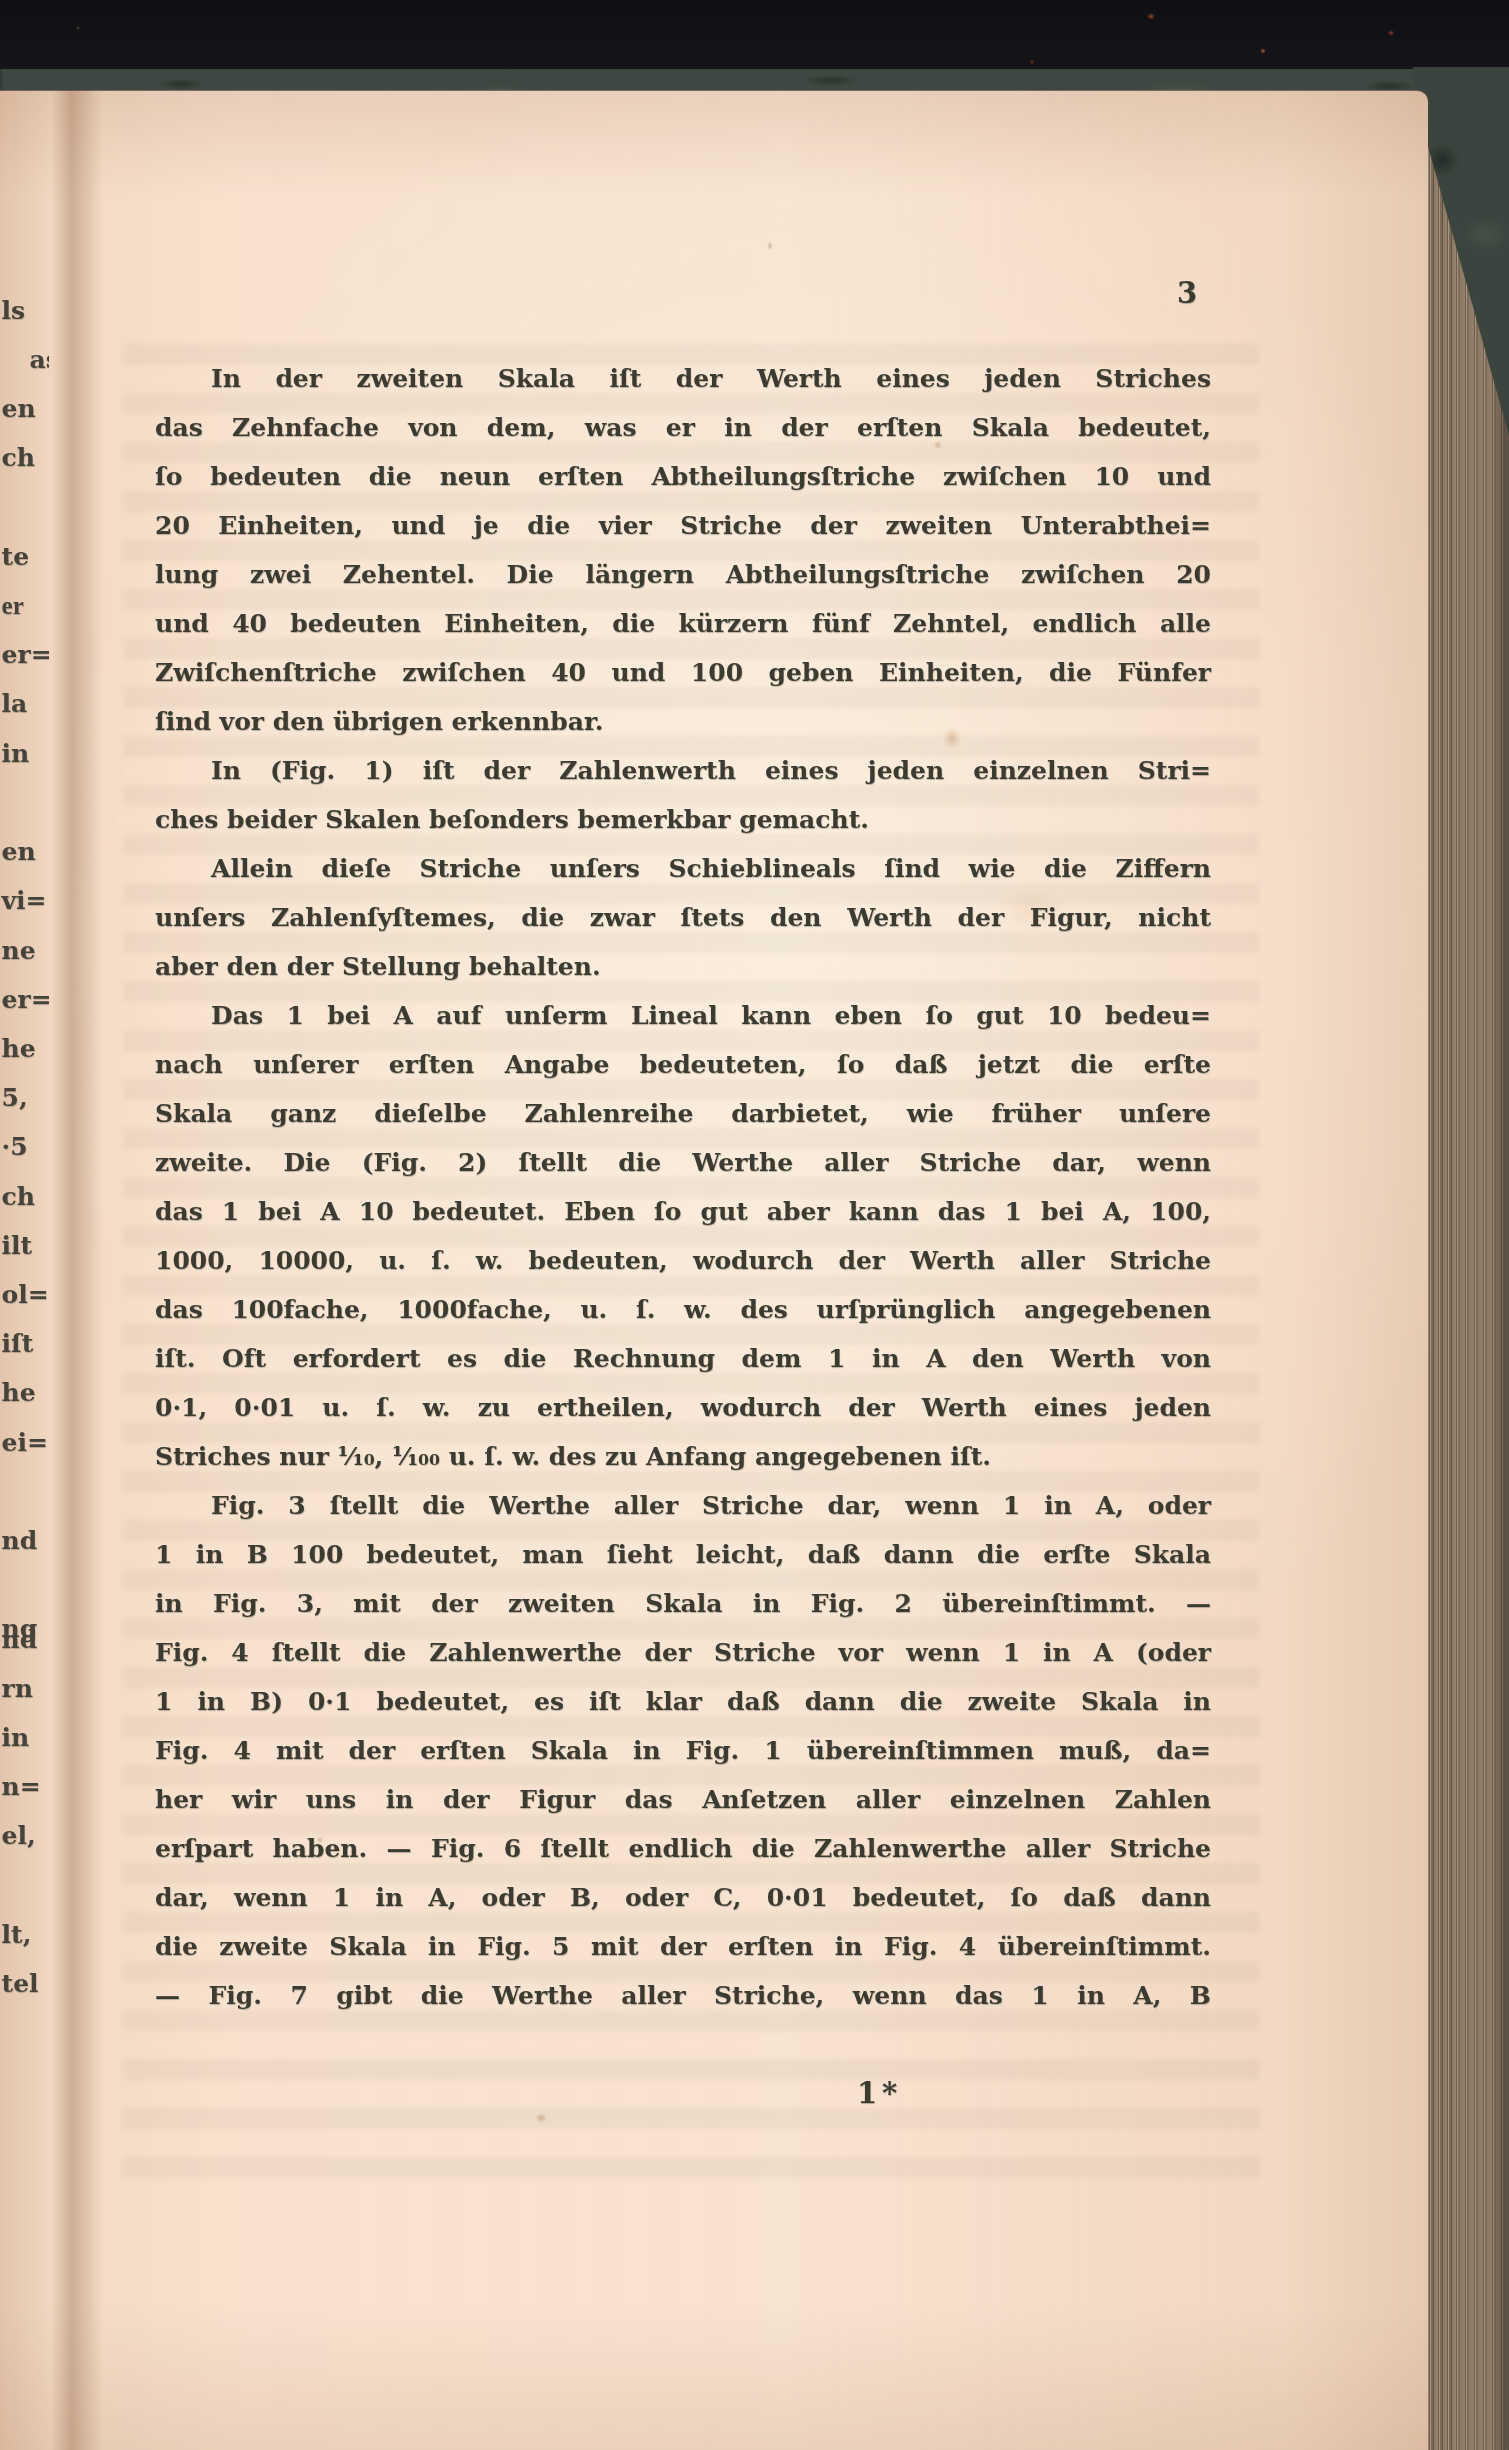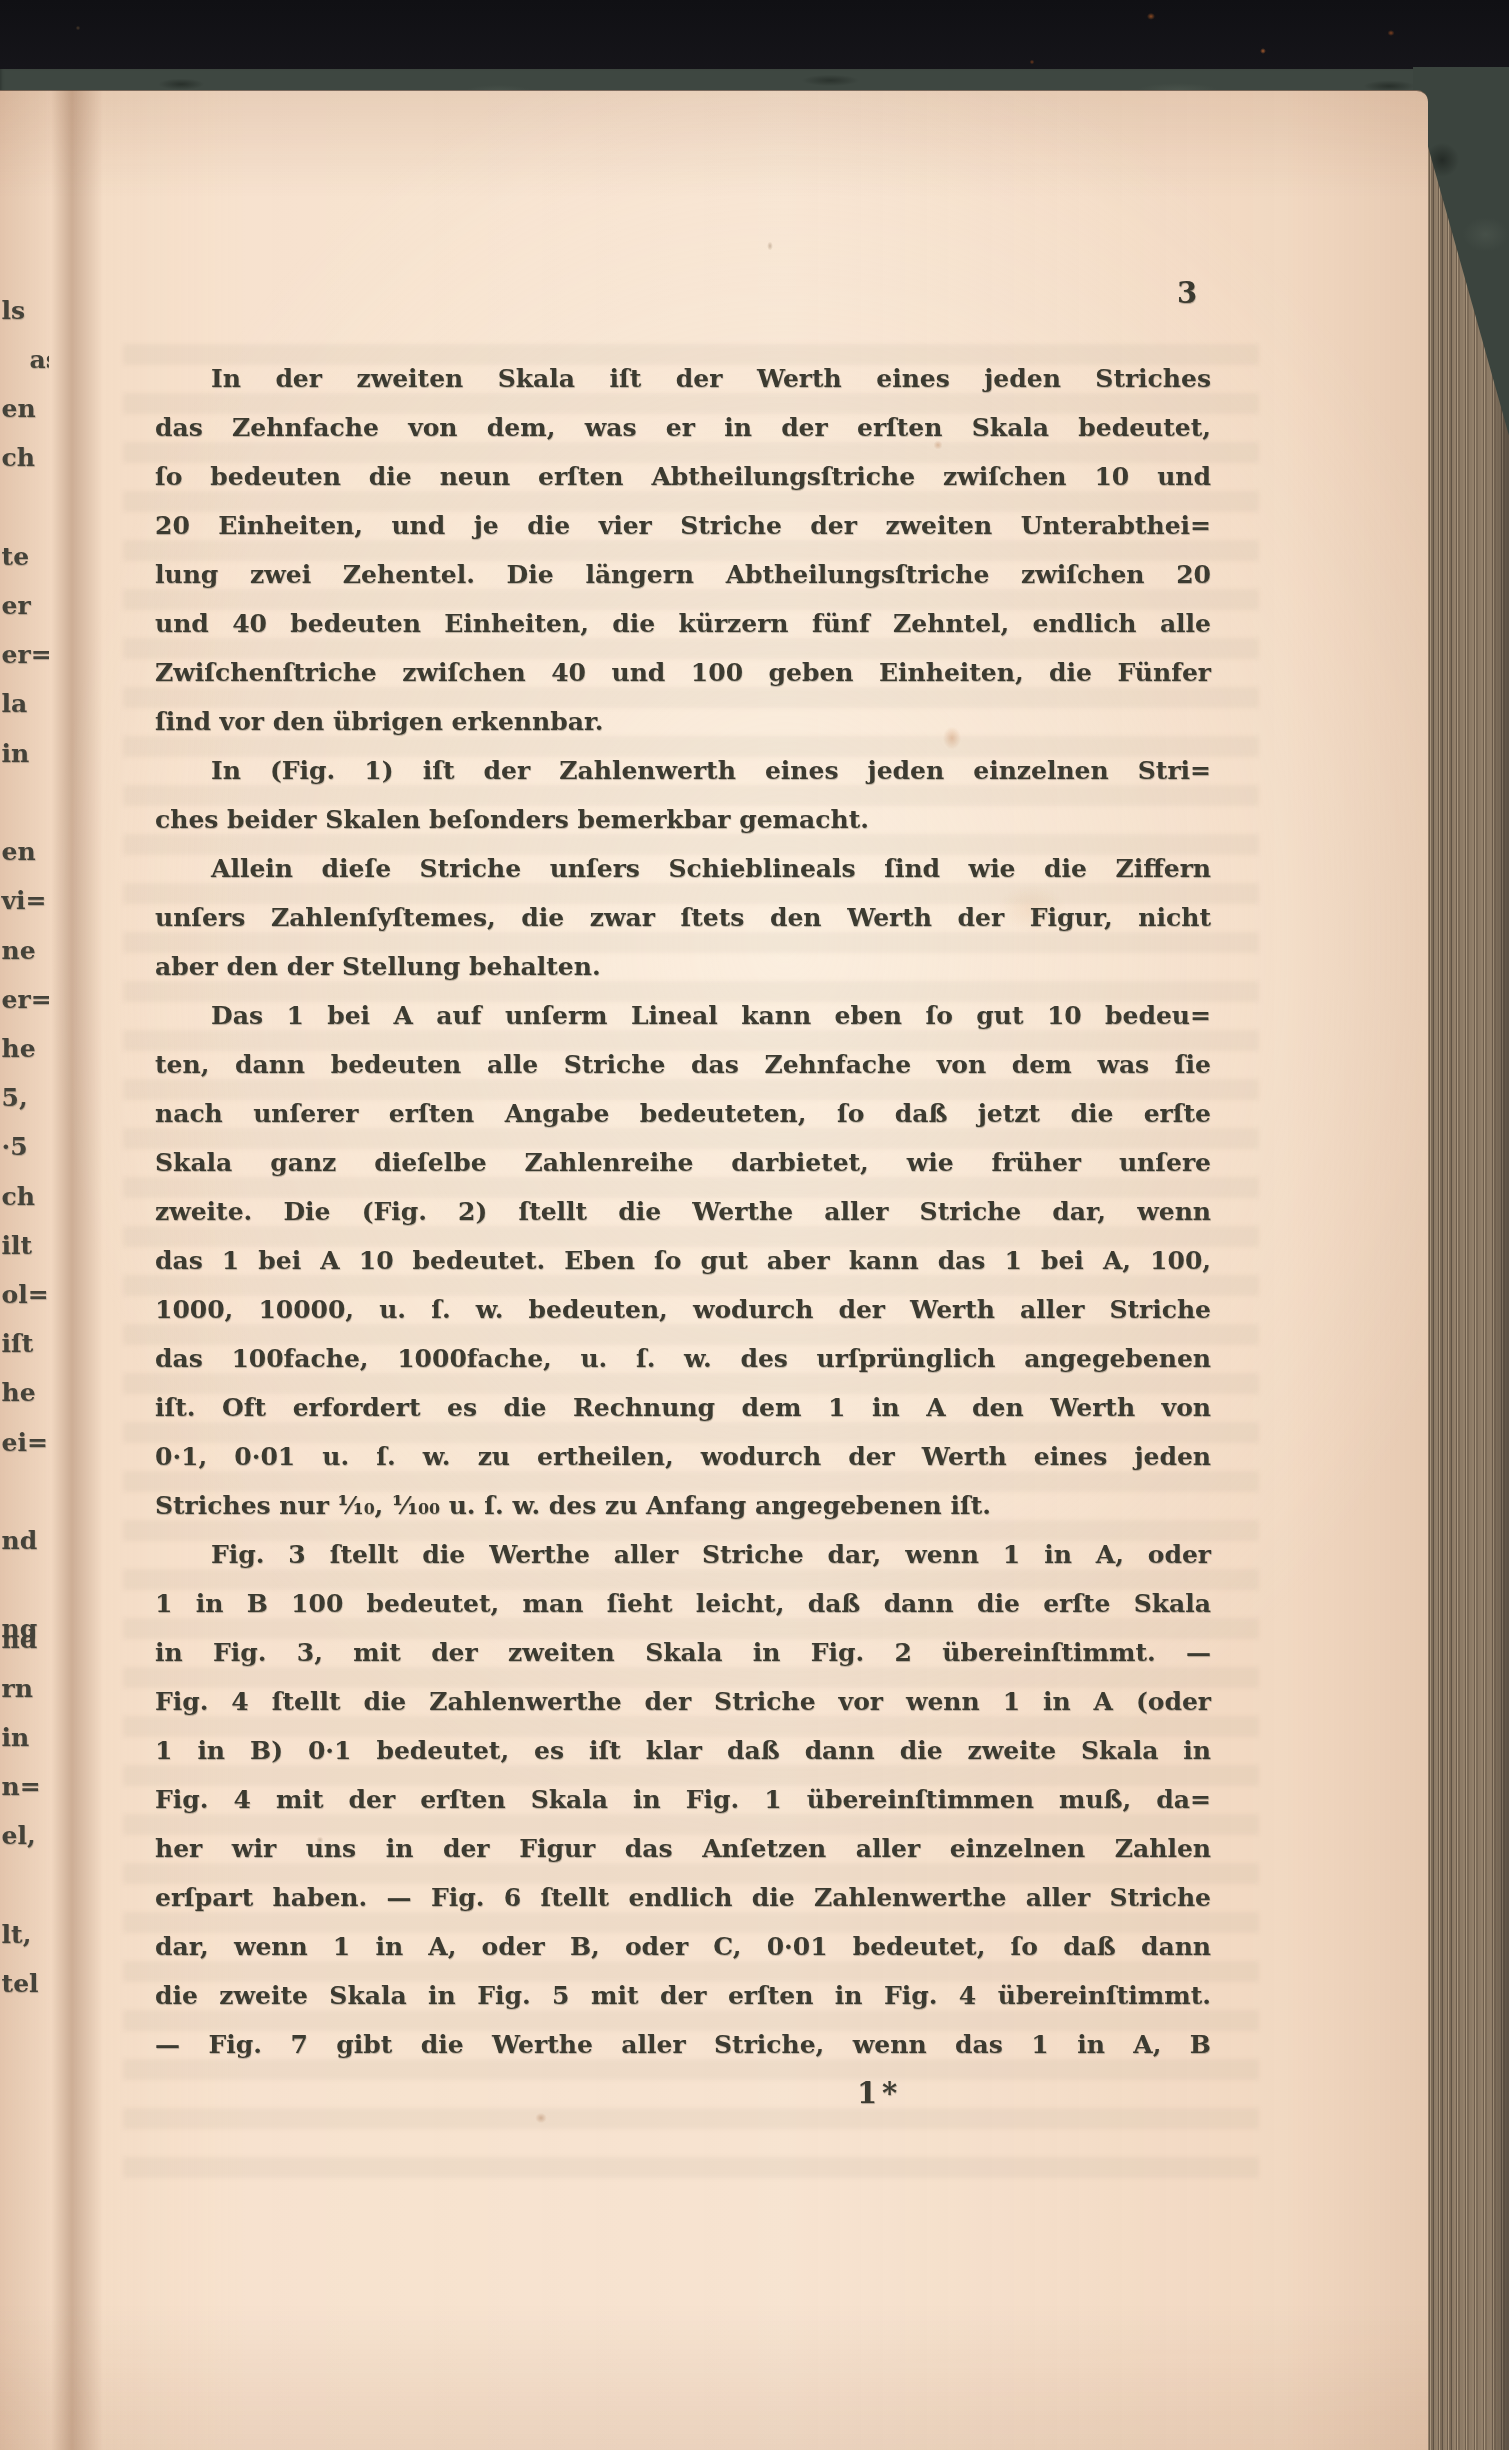--- a/index.html
+++ b/index.html
@@ -117,21 +117,21 @@
   <div class="cover-wedge"></div>
 
   <div class="paper">
     <div class="ghost"></div>
     <div class="fragcol" id="frag-col">
         <div class="frag" style="top: 203px;">ls</div>
         <div class="frag" style="top: 252px; margin-left: 28px;">as</div>
         <div class="frag" style="top: 301px;">en</div>
         <div class="frag" style="top: 350px;">ch</div>
         <div class="frag" style="top: 449px;">te</div>
-        <div class="frag" style="top: 498px;">er</div>
+        <div class="frag" style="top: 498px; font-family: Liberation Serif, serif;">er</div>
         <div class="frag" style="top: 547px;">er=</div>
         <div class="frag" style="top: 596px;">la</div>
         <div class="frag" style="top: 646px;">in</div>
         <div class="frag" style="top: 744px;">en</div>
         <div class="frag" style="top: 793px;">vi=</div>
         <div class="frag" style="top: 843px;">ne</div>
         <div class="frag" style="top: 892px;">er=</div>
         <div class="frag" style="top: 941px;">he</div>
         <div class="frag" style="top: 990px;">5,</div>
         <div class="frag" style="top: 1039px;">·5</div>
@@ -160,21 +160,20 @@
         <div class="line">lung zwei Zehentel. Die längern Abtheilungsſtriche zwiſchen 20</div>
         <div class="line">und 40 bedeuten Einheiten, die kürzern fünf Zehntel, endlich alle</div>
         <div class="line">Zwiſchenſtriche zwiſchen 40 und 100 geben Einheiten, die Fünfer</div>
         <div class="line end">ſind vor den übrigen erkennbar.</div>
         <div class="line indent">In (Fig. 1) iſt der Zahlenwerth eines jeden einzelnen Stri=</div>
         <div class="line end">ches beider Skalen beſonders bemerkbar gemacht.</div>
         <div class="line indent">Allein dieſe Striche unſers Schieblineals ſind wie die Ziffern</div>
         <div class="line">unſers Zahlenſyſtemes, die zwar ſtets den Werth der Figur, nicht</div>
         <div class="line end">aber den der Stellung behalten.</div>
         <div class="line indent">Das 1 bei A auf unſerm Lineal kann eben ſo gut 10 bedeu=</div>
-        <div class="line">ten, dann bedeuten alle Striche das Zehnfache von dem was ſie</div>
         <div class="line">nach unſerer erſten Angabe bedeuteten, ſo daß jetzt die erſte</div>
         <div class="line">Skala ganz dieſelbe Zahlenreihe darbietet, wie früher unſere</div>
         <div class="line">zweite. Die (Fig. 2) ſtellt die Werthe aller Striche dar, wenn</div>
         <div class="line">das 1 bei A 10 bedeutet. Eben ſo gut aber kann das 1 bei A, 100,</div>
         <div class="line">1000, 10000, u. ſ. w. bedeuten, wodurch der Werth aller Striche</div>
         <div class="line">das 100fache, 1000fache, u. ſ. w. des urſprünglich angegebenen</div>
         <div class="line">iſt. Oft erfordert es die Rechnung dem 1 in A den Werth von</div>
         <div class="line">0·1, 0·01 u. ſ. w. zu ertheilen, wodurch der Werth eines jeden</div>
         <div class="line end">Striches nur ¹⁄₁₀, ¹⁄₁₀₀ u. ſ. w. des zu Anfang angegebenen iſt.</div>
         <div class="line indent">Fig. 3 ſtellt die Werthe aller Striche dar, wenn 1 in A, oder</div>

